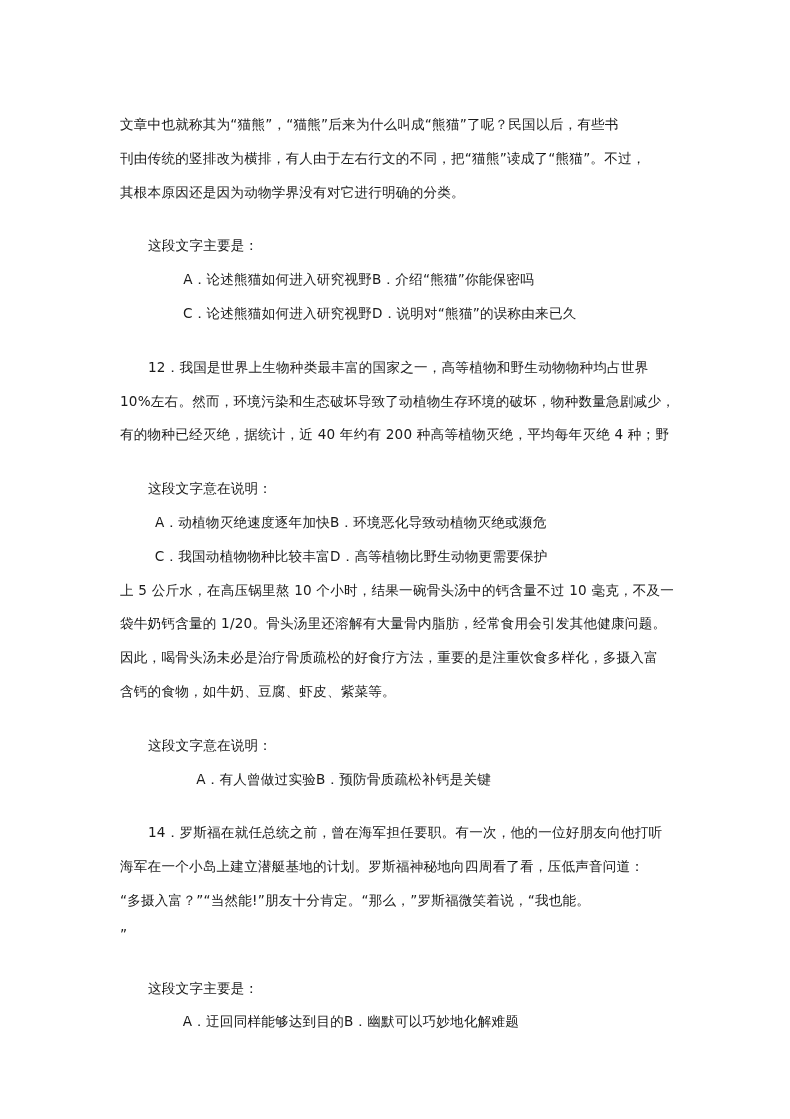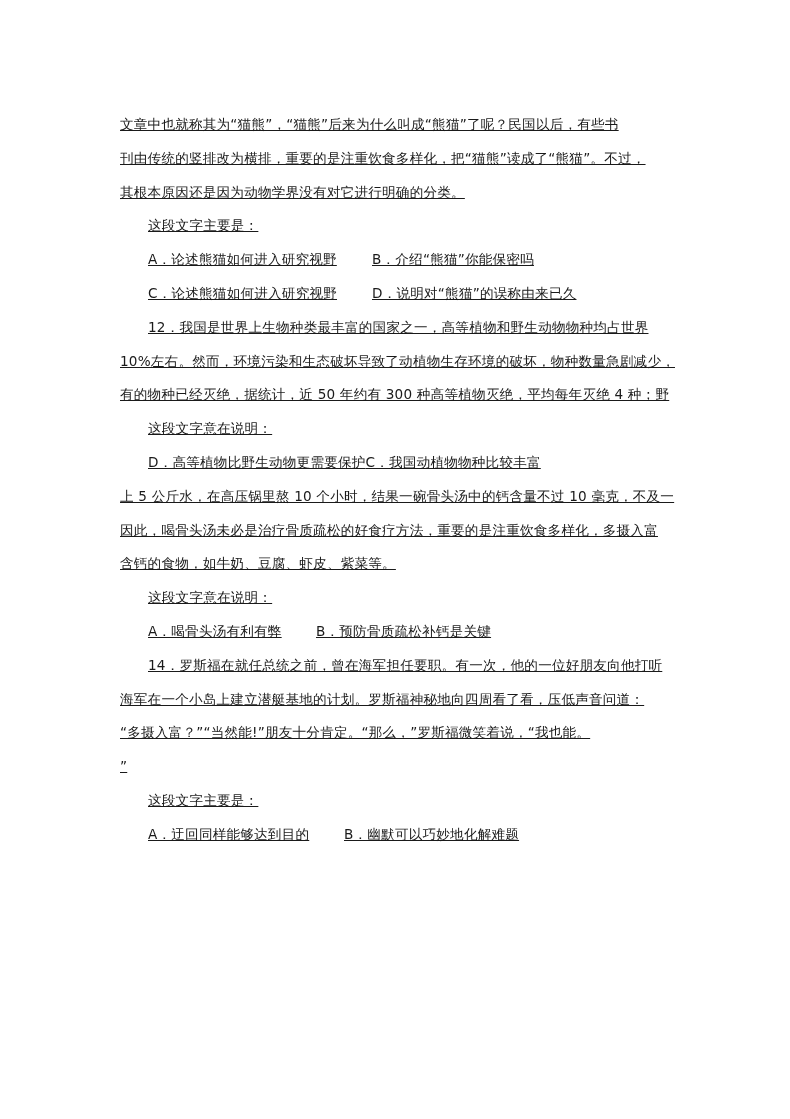--- a/index.html
+++ b/index.html
@@ -20,71 +20,77 @@
       left: 120px;
       top: 108px;
       width: 556px;
     }
     .line {
       font-size: 13.6px;
       line-height: 33.8px;
       height: 33.8px;
       white-space: nowrap;
       letter-spacing: 0.2px;
-      text-decoration: underline;
     }
     .indent {
       padding-left: 28px;
+      margin-top: 20px;
     }
     .opt-row {
       padding-left: 28px;
       display: flex;
+      text-align: right;
     }
     .opt {
       white-space: nowrap;
     }
   </style>
 </head>
 <body>
 
 <div class="page">
 
   <div>
     <div class="line">文章中也就称其为“猫熊”，“猫熊”后来为什么叫成“熊猫”了呢？民国以后，有些书</div>
-    <div class="line">刊由传统的竖排改为横排，重要的是注重饮食多样化，把“猫熊”读成了“熊猫”。不过，</div>
+    <div class="line">刊由传统的竖排改为横排，有人由于左右行文的不同，把“猫熊”读成了“熊猫”。不过，</div>
     <div class="line">其根本原因还是因为动物学界没有对它进行明确的分类。</div>
     <div class="line indent">这段文字主要是：</div>
     <div class="line opt-row">
       <span class="opt" style="width:224px">A．论述熊猫如何进入研究视野</span>
       <span class="opt">B．介绍“熊猫”你能保密吗</span>
     </div>
     <div class="line opt-row">
       <span class="opt" style="width:224px">C．论述熊猫如何进入研究视野</span>
       <span class="opt">D．说明对“熊猫”的误称由来已久</span>
     </div>
   </div>
 
   <div>
     <div class="line indent">12．我国是世界上生物种类最丰富的国家之一，高等植物和野生动物物种均占世界</div>
     <div class="line">10%左右。然而，环境污染和生态破坏导致了动植物生存环境的破坏，物种数量急剧减少，</div>
-    <div class="line">有的物种已经灭绝，据统计，近 50 年约有 300 种高等植物灭绝，平均每年灭绝 4 种；野</div>
+    <div class="line">有的物种已经灭绝，据统计，近 40 年约有 200 种高等植物灭绝，平均每年灭绝 4 种；野</div>
     <div class="line indent">这段文字意在说明：</div>
     <div class="line opt-row">
+      <span class="opt" style="width:182px">A．动植物灭绝速度逐年加快</span>
+      <span class="opt">B．环境恶化导致动植物灭绝或濒危</span>
+    </div>
+    <div class="line opt-row">
+      <span class="opt" style="width:182px">C．我国动植物物种比较丰富</span>
       <span class="opt">D．高等植物比野生动物更需要保护</span>
-      <span class="opt" style="width:182px">C．我国动植物物种比较丰富</span>
     </div>
   </div>
 
   <div>
     <div class="line">上 5 公斤水，在高压锅里熬 10 个小时，结果一碗骨头汤中的钙含量不过 10 毫克，不及一</div>
+    <div class="line">袋牛奶钙含量的 1/20。骨头汤里还溶解有大量骨内脂肪，经常食用会引发其他健康问题。</div>
     <div class="line">因此，喝骨头汤未必是治疗骨质疏松的好食疗方法，重要的是注重饮食多样化，多摄入富</div>
     <div class="line">含钙的食物，如牛奶、豆腐、虾皮、紫菜等。</div>
     <div class="line indent">这段文字意在说明：</div>
     <div class="line opt-row">
-      <span class="opt" style="width:168px">A．喝骨头汤有利有弊</span>
+      <span class="opt" style="width:168px">A．有人曾做过实验</span>
       <span class="opt">B．预防骨质疏松补钙是关键</span>
     </div>
   </div>
 
   <div>
     <div class="line indent">14．罗斯福在就任总统之前，曾在海军担任要职。有一次，他的一位好朋友向他打听</div>
     <div class="line">海军在一个小岛上建立潜艇基地的计划。罗斯福神秘地向四周看了看，压低声音问道：</div>
     <div class="line">“多摄入富？”“当然能!”朋友十分肯定。“那么，”罗斯福微笑着说，“我也能。</div>
     <div class="line">”</div>
     <div class="line indent">这段文字主要是：</div>

